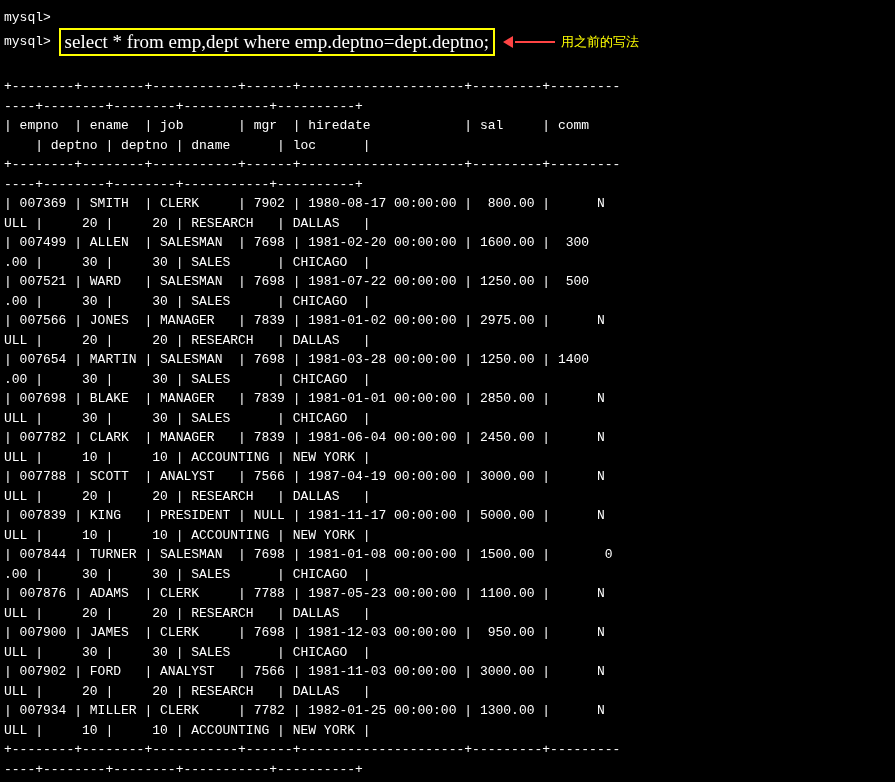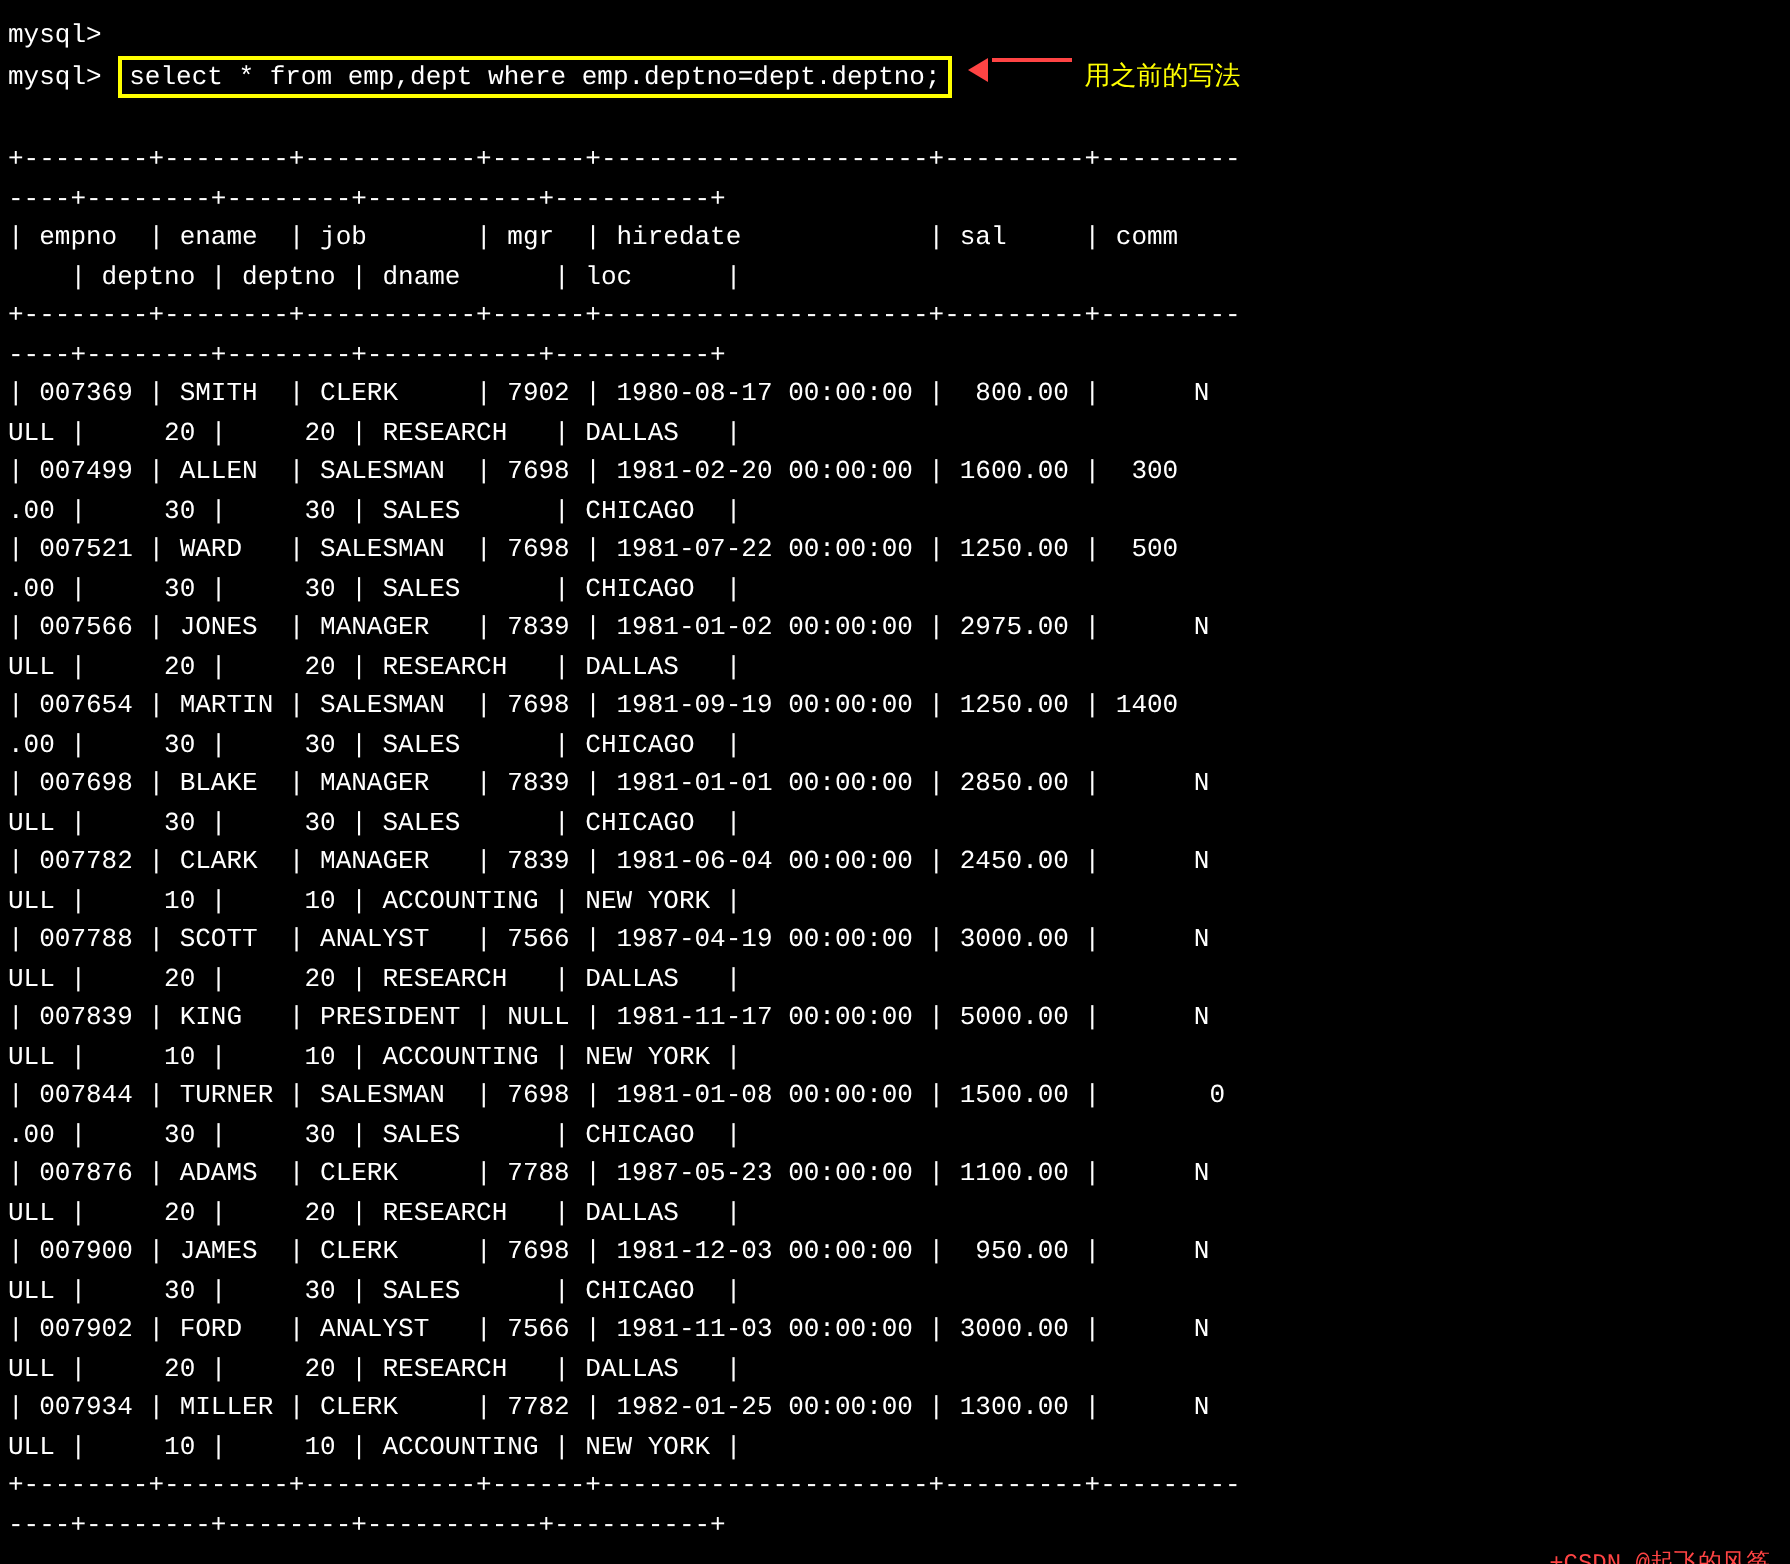--- a/index.html
+++ b/index.html
@@ -33,26 +33,26 @@
     .prompt-text {
       color: #ffffff;
       white-space: pre;
     }
     .command-box {
       background: #000000;
       border: 2px solid #ffff00;
       color: #ffffff;
       white-space: pre;
       padding: 1px 4px;
-      font-family: Liberation Mono, monospace;
-      font-size: 13px;
+      font-family: Liberation Serif, serif;
+      font-size: 19px;
     }
     .arrow-annotation {
       display: flex;
-      align-items: flex-start;
+      align-items: center;
       margin-left: 8px;
     }
     .arrow-line {
       width: 40px;
       height: 2px;
       background: #ff4444;
       position: relative;
     }
     .arrow-head {
       width: 0;
@@ -108,21 +108,21 @@
 <span>+--------+--------+-----------+------+---------------------+---------+---------
 ----+--------+--------+-----------+----------+</span>
 <span>| 007369 | SMITH  | CLERK     | 7902 | 1980-08-17 00:00:00 |  800.00 |      N</span>
 <span>ULL |     20 |     20 | RESEARCH   | DALLAS   |</span>
 <span>| 007499 | ALLEN  | SALESMAN  | 7698 | 1981-02-20 00:00:00 | 1600.00 |  300</span>
 <span>.00 |     30 |     30 | SALES      | CHICAGO  |</span>
 <span>| 007521 | WARD   | SALESMAN  | 7698 | 1981-07-22 00:00:00 | 1250.00 |  500</span>
 <span>.00 |     30 |     30 | SALES      | CHICAGO  |</span>
 <span>| 007566 | JONES  | MANAGER   | 7839 | 1981-01-02 00:00:00 | 2975.00 |      N</span>
 <span>ULL |     20 |     20 | RESEARCH   | DALLAS   |</span>
-<span>| 007654 | MARTIN | SALESMAN  | 7698 | 1981-09-19 00:00:00 | 1250.00 | 1400</span>
+<span>| 007654 | MARTIN | SALESMAN  | 7698 | 1981-03-28 00:00:00 | 1250.00 | 1400</span>
 <span>.00 |     30 |     30 | SALES      | CHICAGO  |</span>
 <span>| 007698 | BLAKE  | MANAGER   | 7839 | 1981-01-01 00:00:00 | 2850.00 |      N</span>
 <span>ULL |     30 |     30 | SALES      | CHICAGO  |</span>
 <span>| 007782 | CLARK  | MANAGER   | 7839 | 1981-06-04 00:00:00 | 2450.00 |      N</span>
 <span>ULL |     10 |     10 | ACCOUNTING | NEW YORK |</span>
 <span>| 007788 | SCOTT  | ANALYST   | 7566 | 1987-04-19 00:00:00 | 3000.00 |      N</span>
 <span>ULL |     20 |     20 | RESEARCH   | DALLAS   |</span>
 <span>| 007839 | KING   | PRESIDENT | NULL | 1981-11-17 00:00:00 | 5000.00 |      N</span>
 <span>ULL |     10 |     10 | ACCOUNTING | NEW YORK |</span>
 <span>| 007844 | TURNER | SALESMAN  | 7698 | 1981-01-08 00:00:00 | 1500.00 |       0</span>

